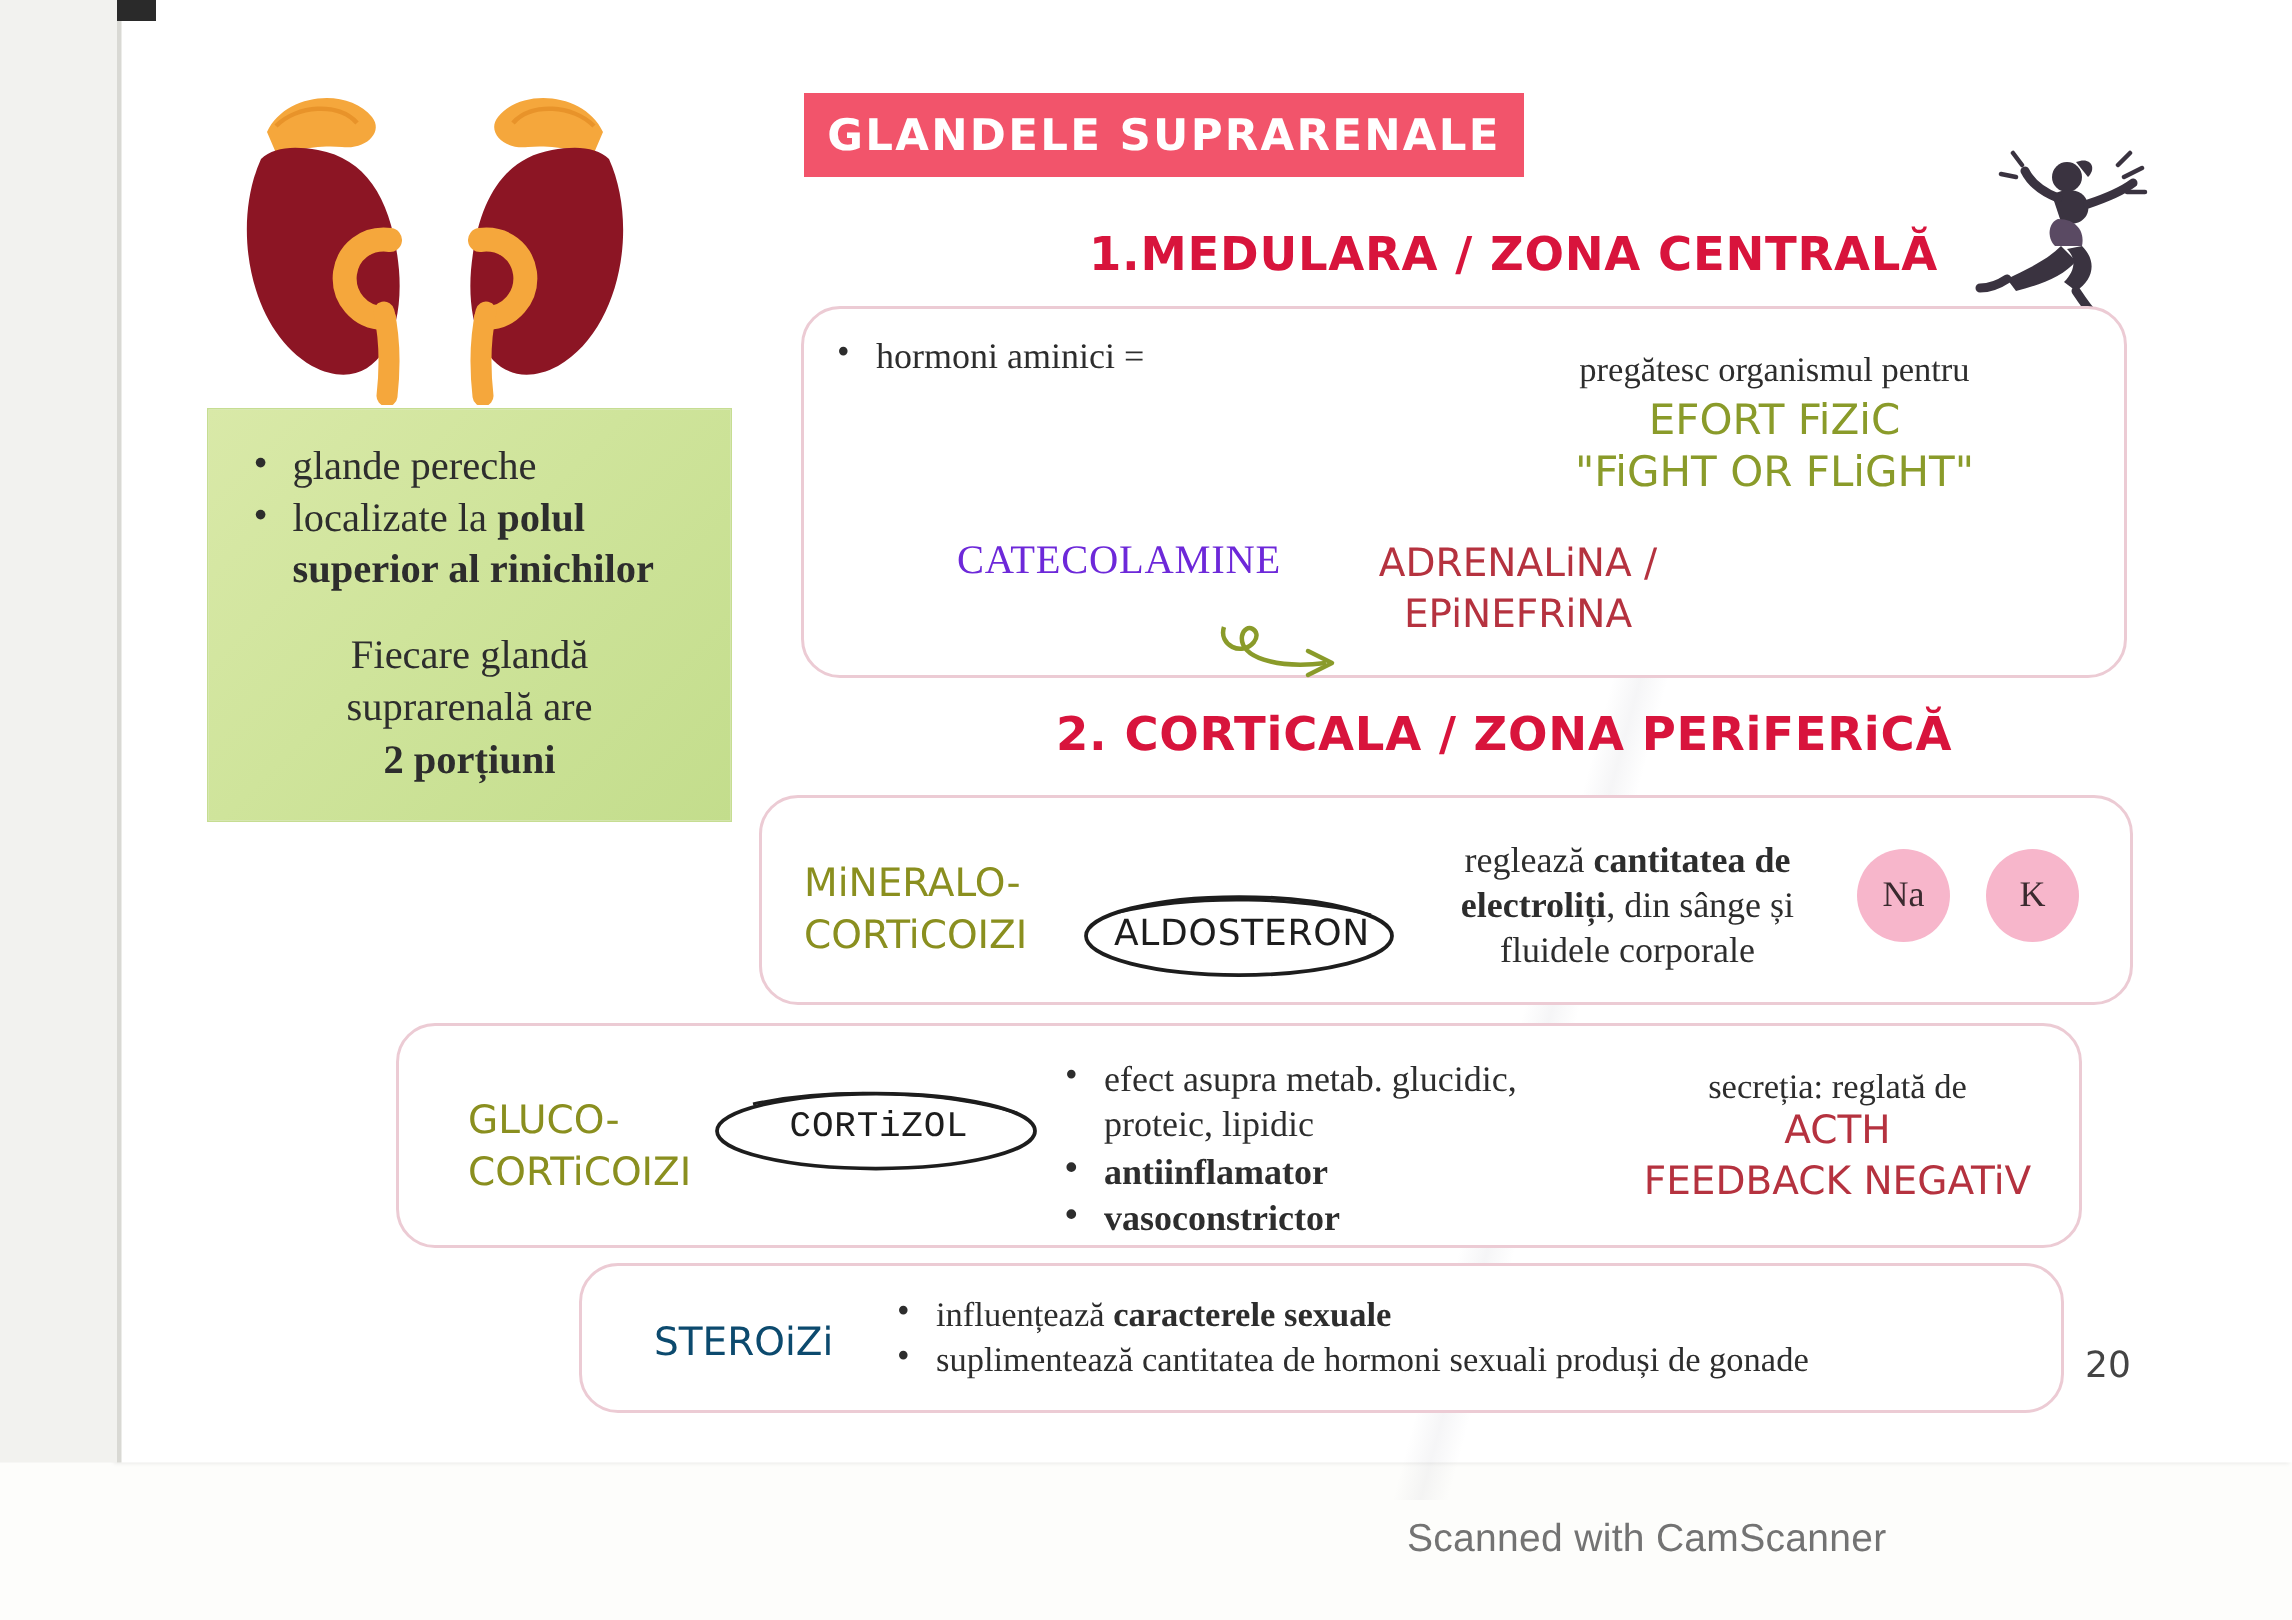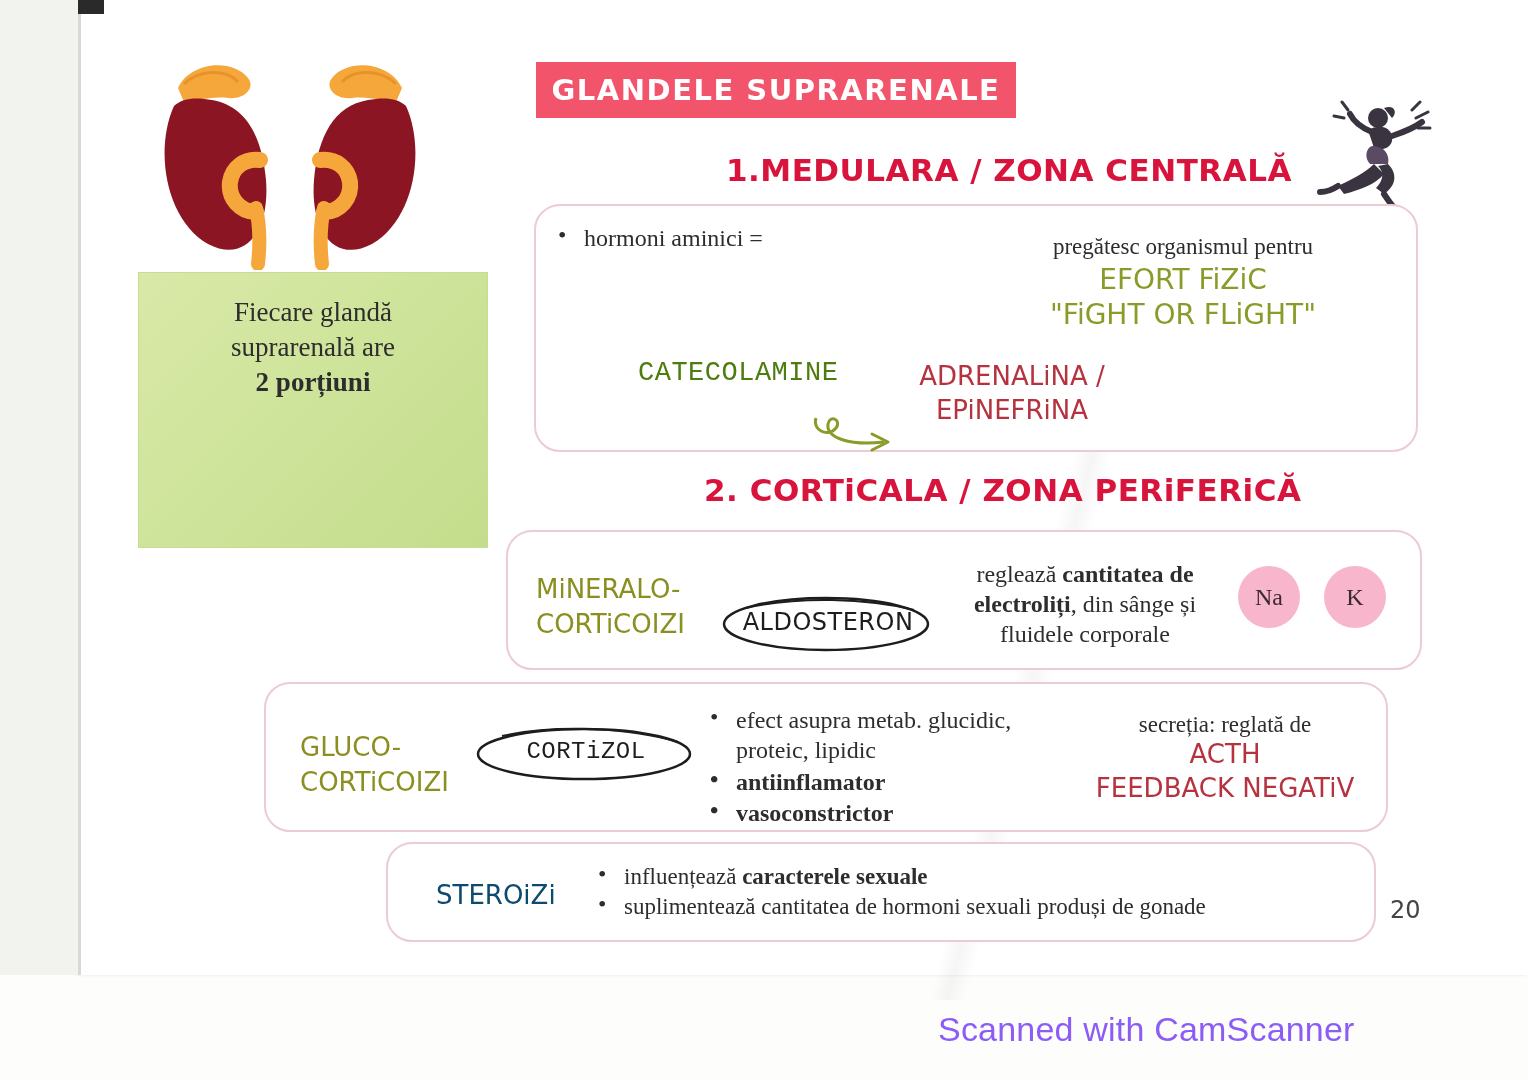--- a/index.html
+++ b/index.html
@@ -133,22 +133,22 @@
   .ul-serif li { position: relative; padding-left: 28px; }
   .ul-serif li:before {
     content: "\2022";
     position: absolute; left: 2px; top: -3px; font-size: 24px;
   }
 
   
   #p1-left { position: absolute; left: 556px; top: 224px; width: 360px; font-size: 24px; line-height: 1.22; }
   #catecol {
     position: absolute; left: 638px; top: 358px;
-    font-family: Liberation Mono, monospace;
-    font-size: 27px; color: #4d7c0f; letter-spacing: 0.5px;
+    font-family: Liberation Serif, serif;
+    font-size: 27px; color: #6d28d9; letter-spacing: 0.5px;
   }
   #p1-right {
     position: absolute; left: 1008px; top: 234px; width: 350px;
     text-align: center; font-size: 23px; color: #2d2d2d;
   }
   #effort {
     margin-top: 2px;
     font-family: "DejaVu Sans", sans-serif;
     font-size: 28px; color: #8a9b2a; line-height: 1.25;
   }
@@ -188,21 +188,21 @@
     background: #f7b6cb;
     display: flex; align-items: center; justify-content: center;
     font-family: "Liberation Serif", serif;
     font-size: 24px; color: #3b2a2f;
   }
   #ion-na { left: 1238px; top: 566px; }
   #ion-k  { left: 1324px; top: 566px; }
 
   
   #gluco {
-    position: absolute; left: 300px; top: 730px;
+    position: absolute; left: 312px; top: 730px;
     font-family: "DejaVu Sans", sans-serif;
     font-size: 26px; color: #8a8f1f; line-height: 1.35;
   }
   #cortizol-wrap { position: absolute; left: 472px; top: 722px; width: 228px; height: 62px; }
   #cortizol-wrap .txt {
     position: absolute; left: 0; top: 16px; width: 228px; text-align: center;
     font-family: Liberation Mono, monospace;
     font-size: 24px; color: #1d1d1d; letter-spacing: 0.5px;
   }
   #p3-list { position: absolute; left: 708px; top: 706px; width: 340px; font-size: 24px; line-height: 1.24; }
@@ -229,21 +229,21 @@
     font-family: "DejaVu Sans", sans-serif;
     font-size: 24px; color: #444;
   }
 
   
   #runner { position: absolute; left: 1292px; top: 100px; width: 140px; height: 120px; }
 
   #camscanner {
     position: absolute; left: 938px; top: 1010px;
     font-family: "Liberation Sans", sans-serif;
-    font-size: 34px; color: #8b5cf6;
+    font-size: 26px; color: #737373;
     letter-spacing: 0.2px;
   }
 </style>
 </head>
 <body>
 
 <div id="page">
   <div id="sheet"></div>
   <div id="leftedge"></div>
   <div id="darkstrip"></div>
@@ -262,20 +262,24 @@
       <path d="M242 48 C230 22, 188 18, 172 38 C164 48, 176 60, 192 58 C210 56, 228 62, 236 62 Z" fill="#f5a73c"></path>
       <path d="M236 44 C222 30, 194 28, 182 42" fill="none" stroke="#e8932a" stroke-width="3"></path>
 
       <path d="M246 66 C266 110, 254 180, 212 204 C174 224, 150 190, 154 140 C158 96, 174 66, 208 60 C224 57, 238 58, 246 66 Z" fill="#8c1524"></path>
       <path d="M160 120 C176 118, 188 128, 190 142 C192 158, 180 172, 164 172" fill="none" stroke="#f5a73c" stroke-width="16" stroke-linecap="round"></path>
       <path d="M164 168 C160 186, 160 206, 162 224" fill="none" stroke="#f5a73c" stroke-width="14" stroke-linecap="round"></path>
     </svg>
   </div>
 
   <div id="greenbox">
+    <ul class="bullets">
+      <li><span>glande pereche</span></li>
+      <li><span>localizate la </span><span class="b">polul superior al rinichilor</span></li>
+    </ul>
     <div class="center">
       <div>Fiecare glandă</div>
       <div>suprarenală are</div>
       <div class="b">2 porțiuni</div>
     </div>
   </div>
 
   <div id="banner">
     <span>GLANDELE SUPRARENALE</span>
   </div>

